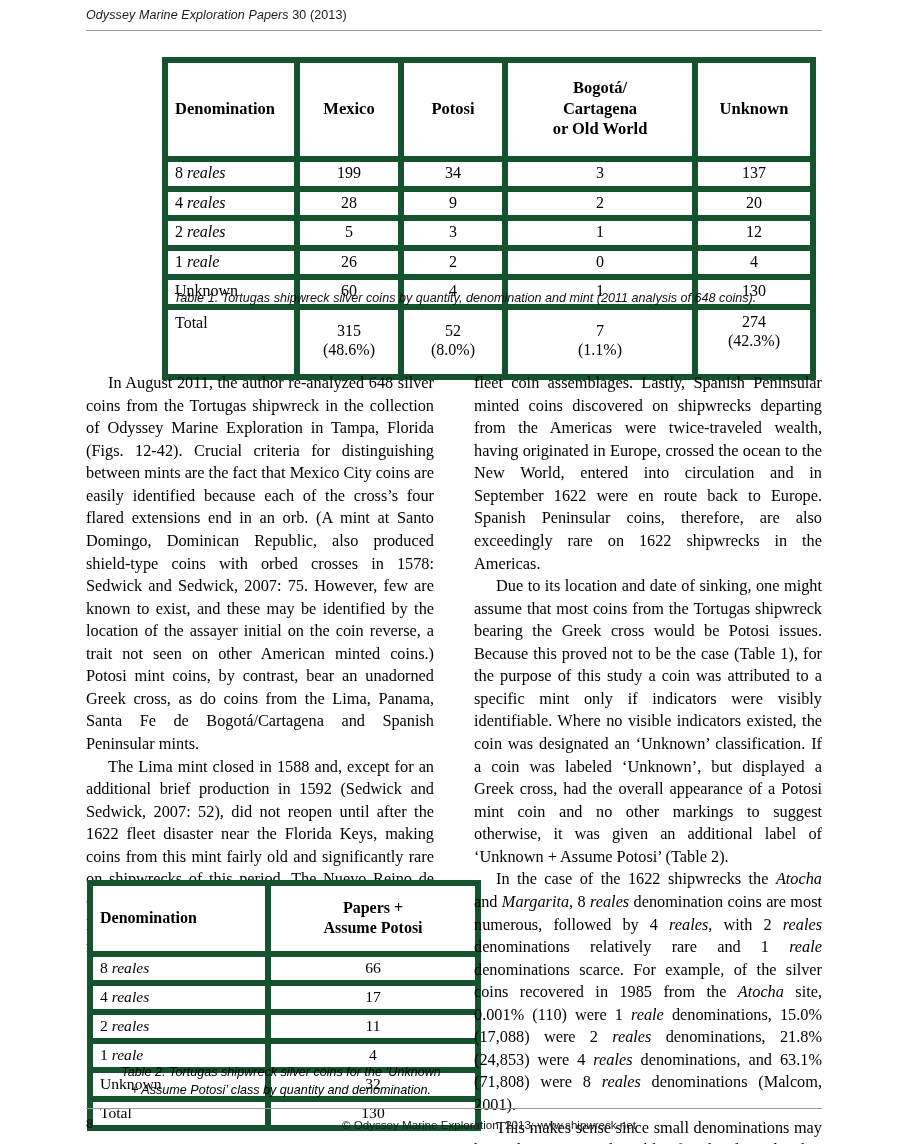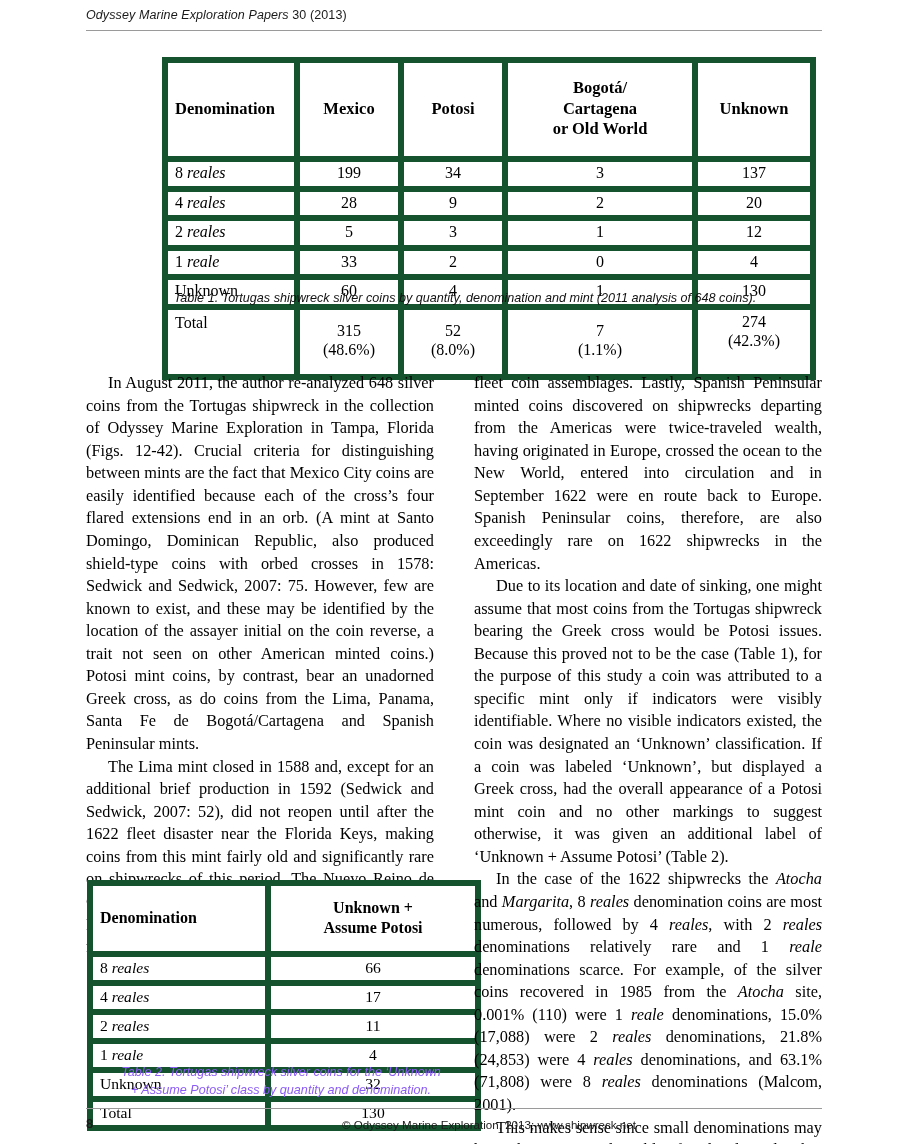--- a/index.html
+++ b/index.html
@@ -117,21 +117,21 @@
 
   #cap2 {
     position: absolute;
     left: 87px;
     top: 1064px;
     width: 388px;
     text-align: center;
     font-family: "Liberation Sans", sans-serif;
     font-style: italic;
     font-size: 12.6px;
-    color: #8b5cf6;
+    color: #000000;
     line-height: 1.42;
   }
 
   
   .col {
     position: absolute;
     width: 348px;
     font-size: 16.3px;
     line-height: 1.385;
     text-align: justify;
@@ -229,21 +229,21 @@
           </tr>
           <tr>
             <td class="lbl"><span class="den-num">2 </span><i class="den-unit">reales</i></td>
             <td>5</td>
             <td>3</td>
             <td>1</td>
             <td>12</td>
           </tr>
           <tr>
             <td class="lbl"><span class="den-num">1 </span><i class="den-unit">reale</i></td>
-            <td>33</td>
+            <td>26</td>
             <td>2</td>
             <td>0</td>
             <td>4</td>
           </tr>
           <tr>
             <td class="lbl">Unknown</td>
             <td>60</td>
             <td>4</td>
             <td>1</td>
             <td>130</td>
@@ -281,21 +281,21 @@
   <div id="table2-wrap">
     <table class="doc-table" id="table2">
       <colgroup>
         <col style="width:178px">
         <col style="width:210px">
       </colgroup>
       <thead>
         <tr>
           <th class="lbl" style="height:50px">Denomination</th>
           <th>
-            <span>Unknown +</span><br>
+            <span>Papers +</span><br>
             <span>Assume Potosi</span>
           </th>
         </tr>
       </thead>
       <tbody id="t2-body">
           <tr>
             <td class="lbl"><span>8 </span><i>reales</i></td>
             <td>66</td>
           </tr>
           <tr>

